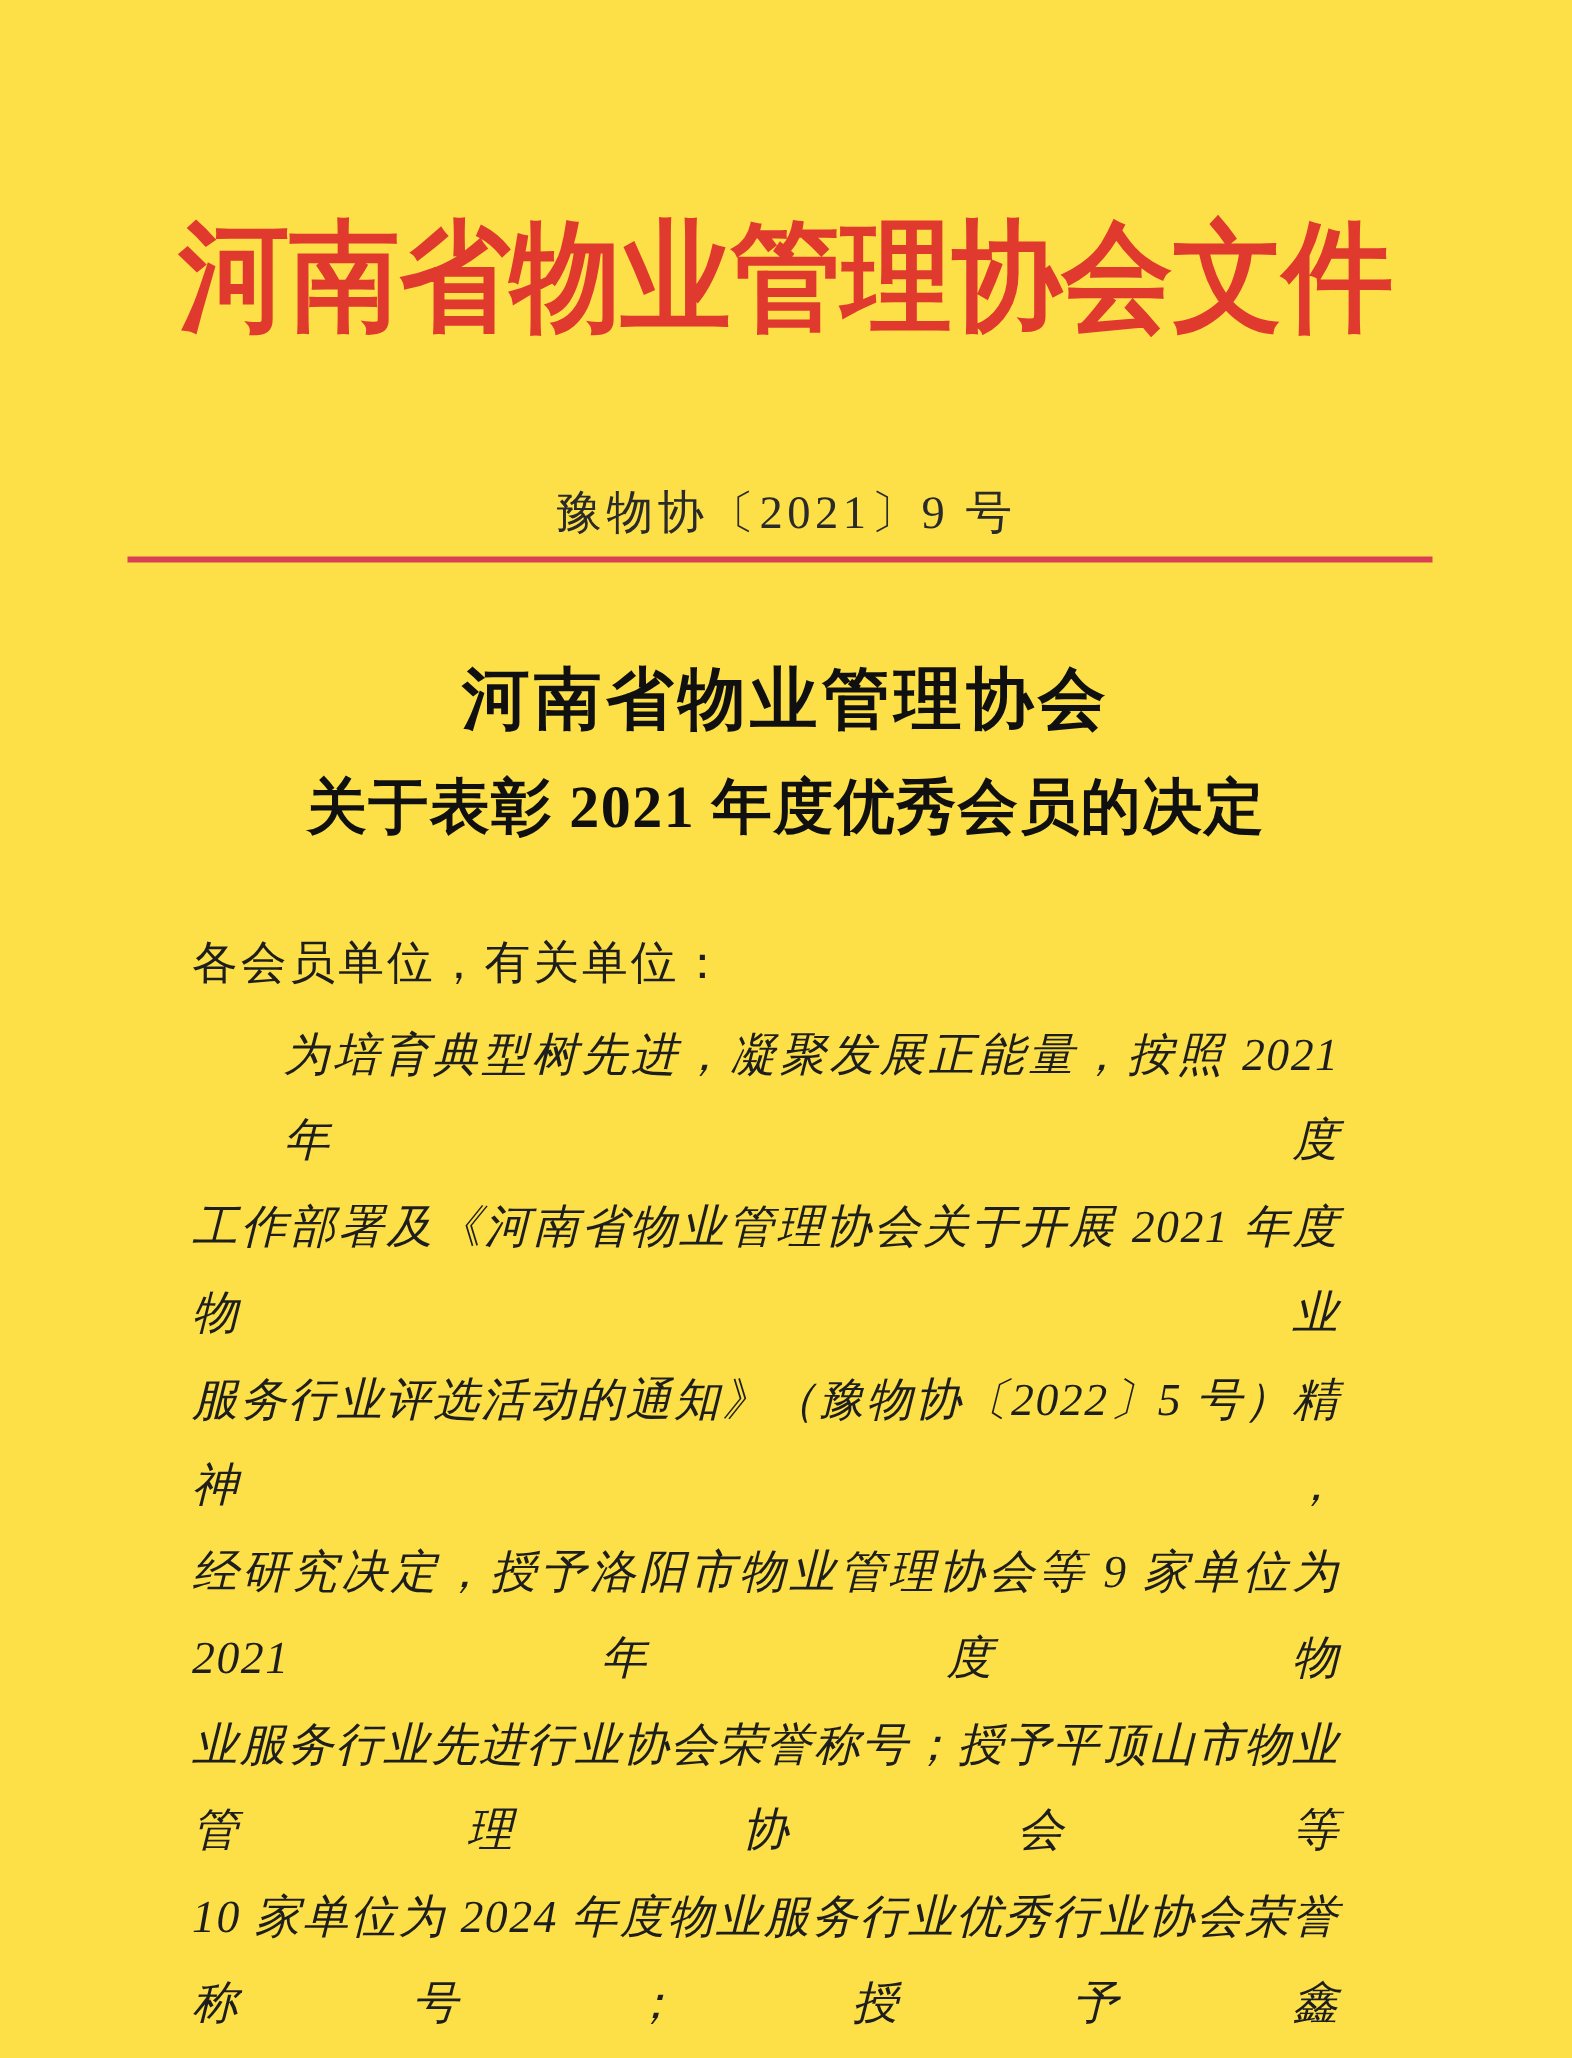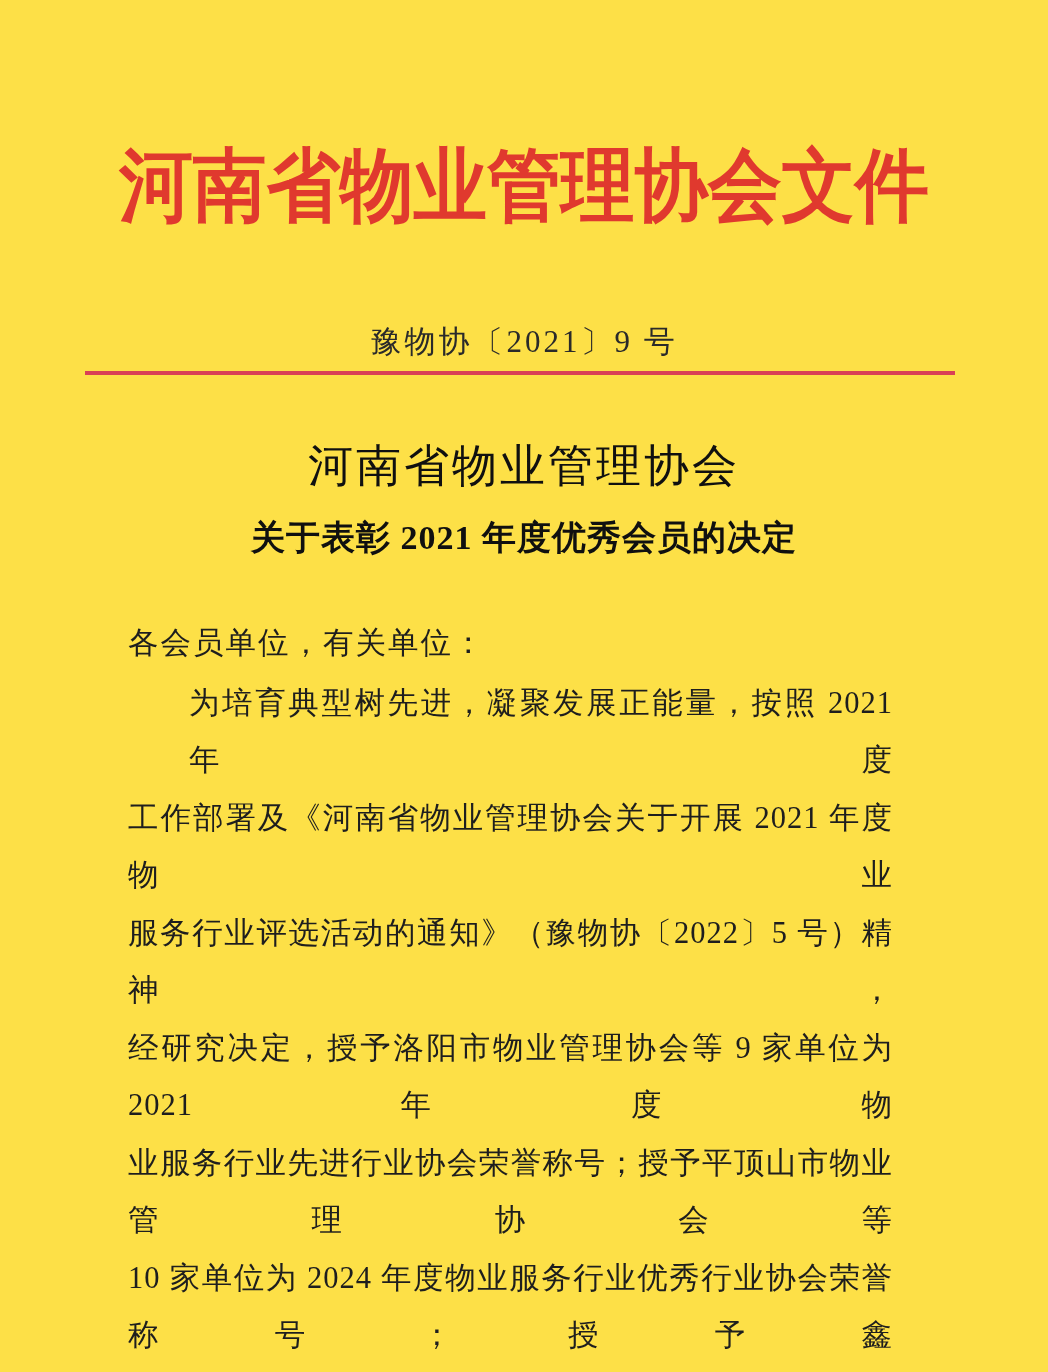--- a/index.html
+++ b/index.html
@@ -60,28 +60,28 @@
   .doc-title {
     position: absolute;
     top: 440px;
     left: 0;
     width: 100%;
     text-align: center;
     color: #101010;
   }
   .title-line1 {
     font-size: 45px;
-    font-weight: normal;
+    font-weight: bold;
     line-height: 52px;
     letter-spacing: 3px;
     white-space: nowrap;
   }
   .title-line2 {
     margin-top: 18px;
-    font-size: 34px;
+    font-size: 40px;
     font-weight: bold;
     line-height: 56px;
     letter-spacing: 1px;
     white-space: nowrap;
   }
   
   .body-block {
     position: absolute;
     top: 617px;
     left: 128px;
@@ -93,20 +93,21 @@
   .salutation {
     text-align: left;
     letter-spacing: 2px;
     white-space: nowrap;
     font-family: Liberation Mono, monospace;
   }
   .p-line {
     text-align: justify;
     text-align-last: justify;
     letter-spacing: 1px;
+    font-style: italic;
   }
   .p-line.indent {
     padding-left: 61px;
   }
 </style>
 </head>
 <body>
 
 <div class="page">
 

